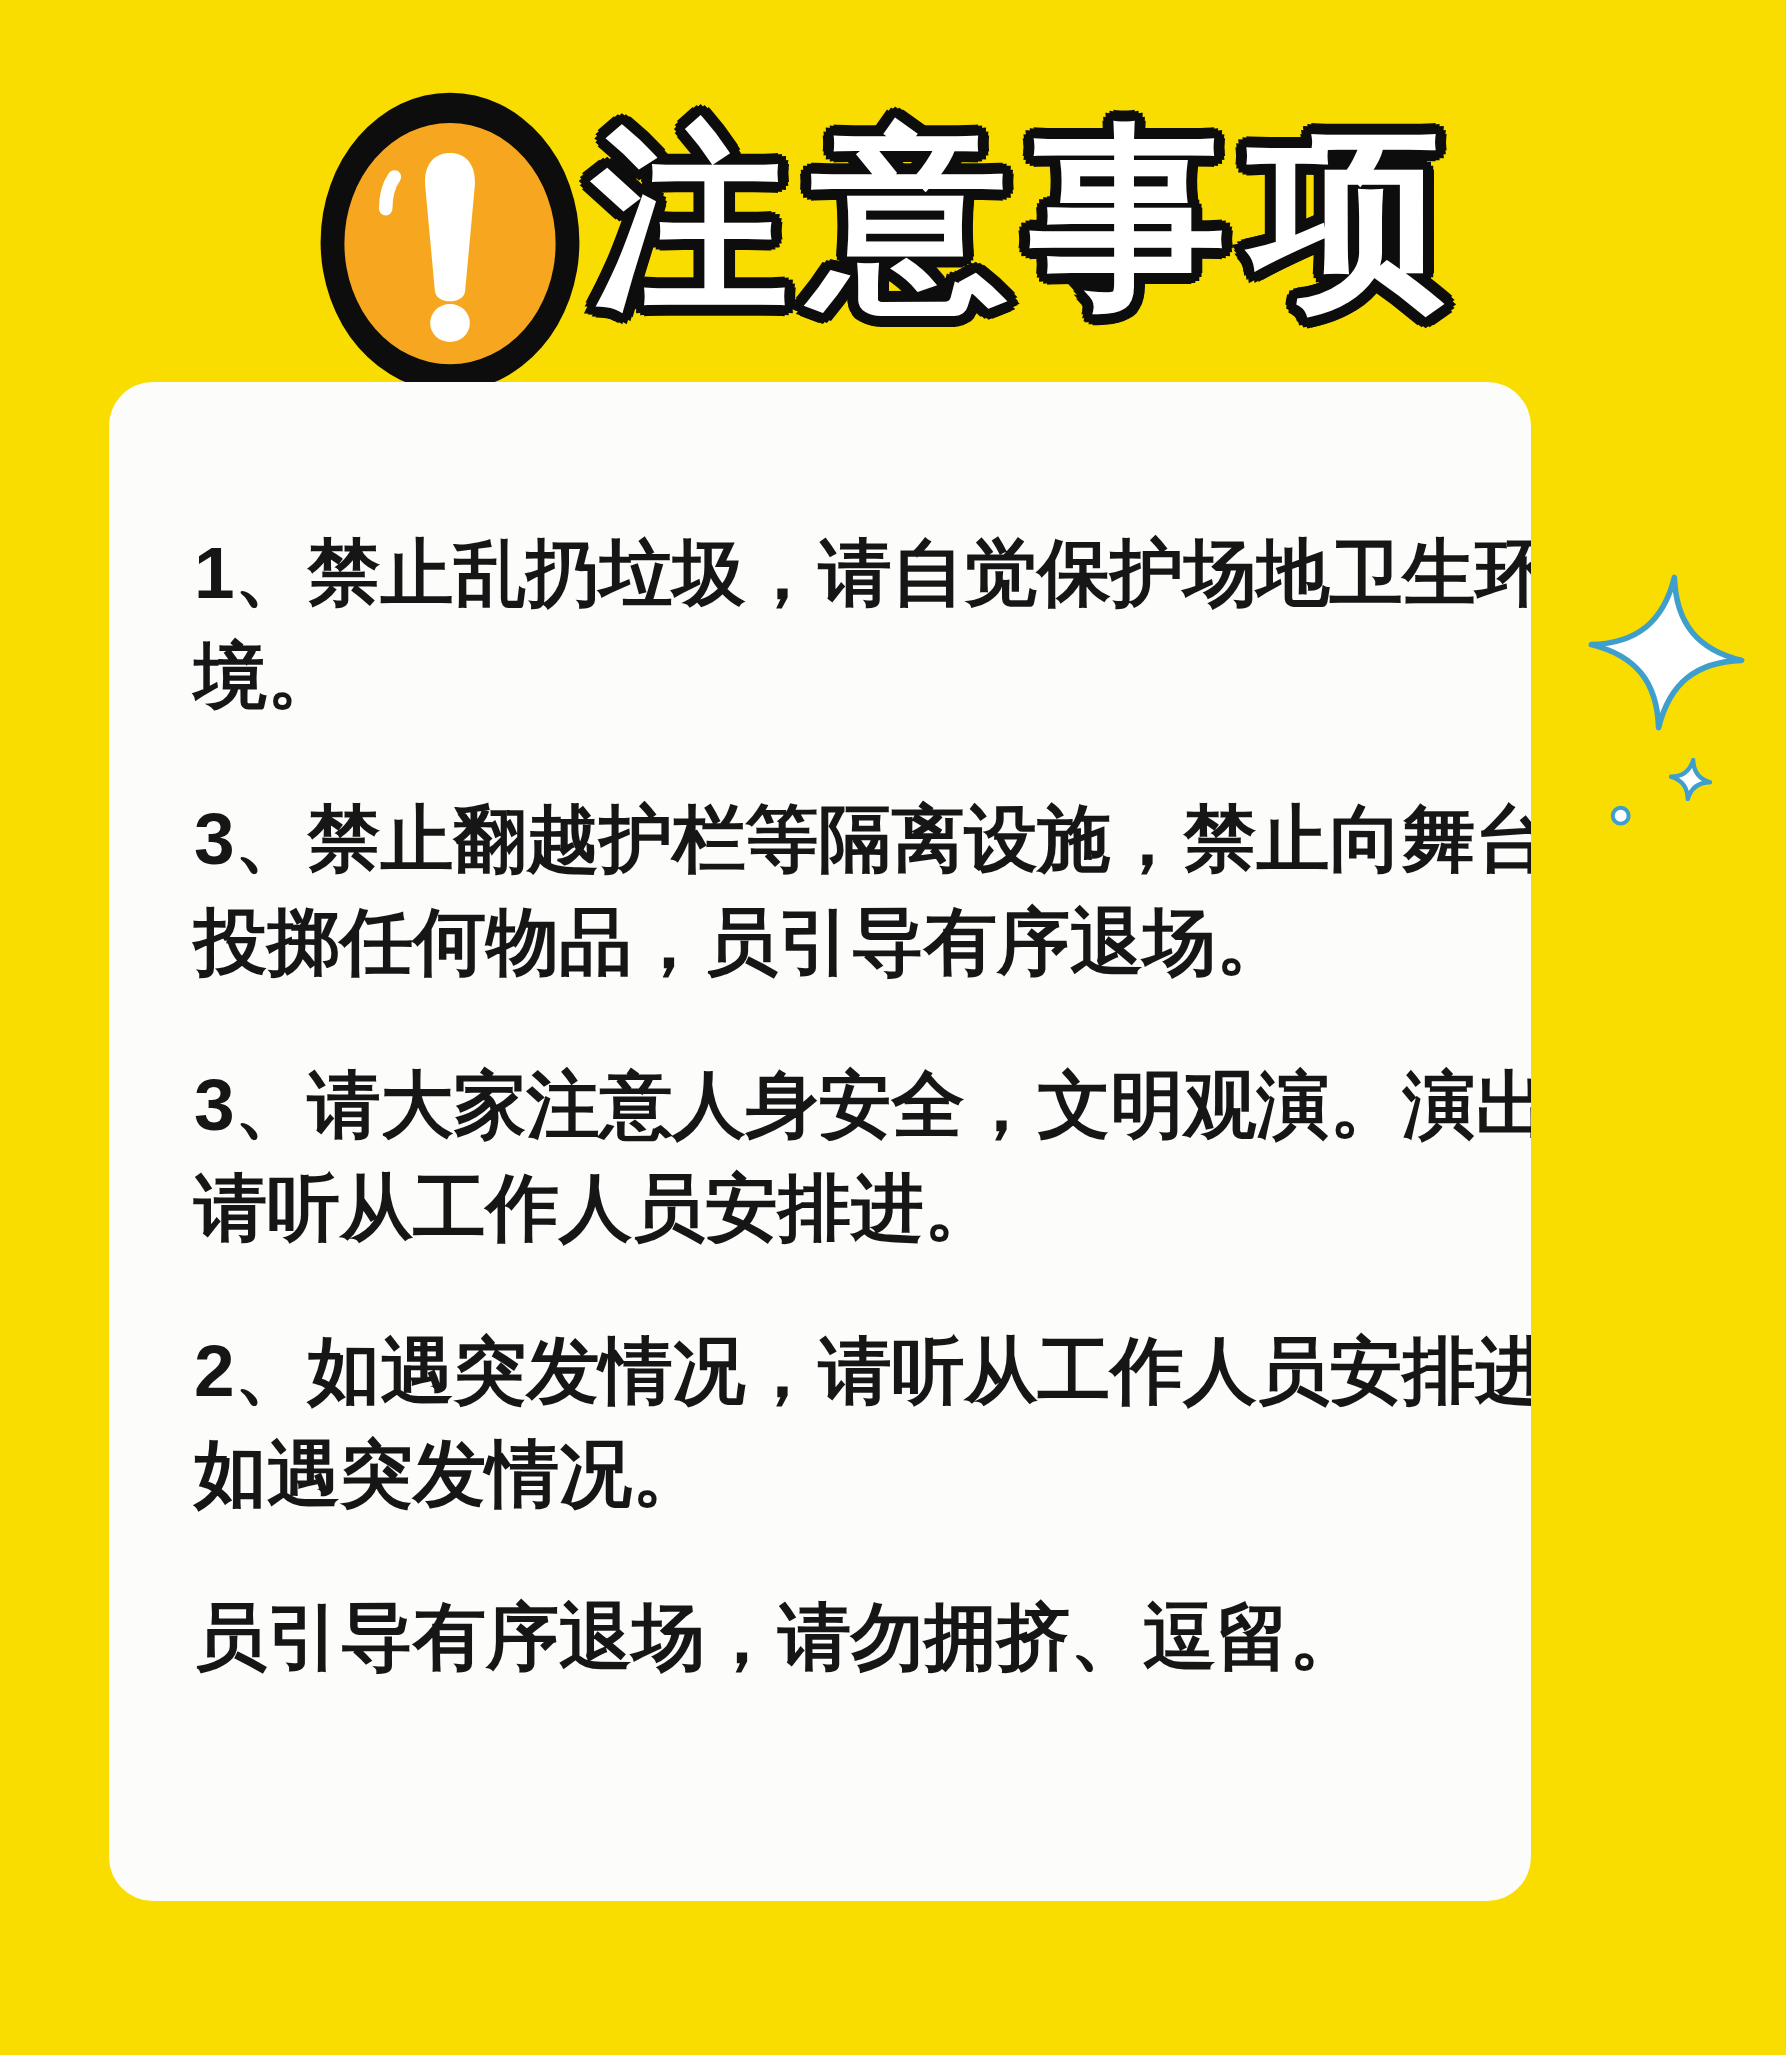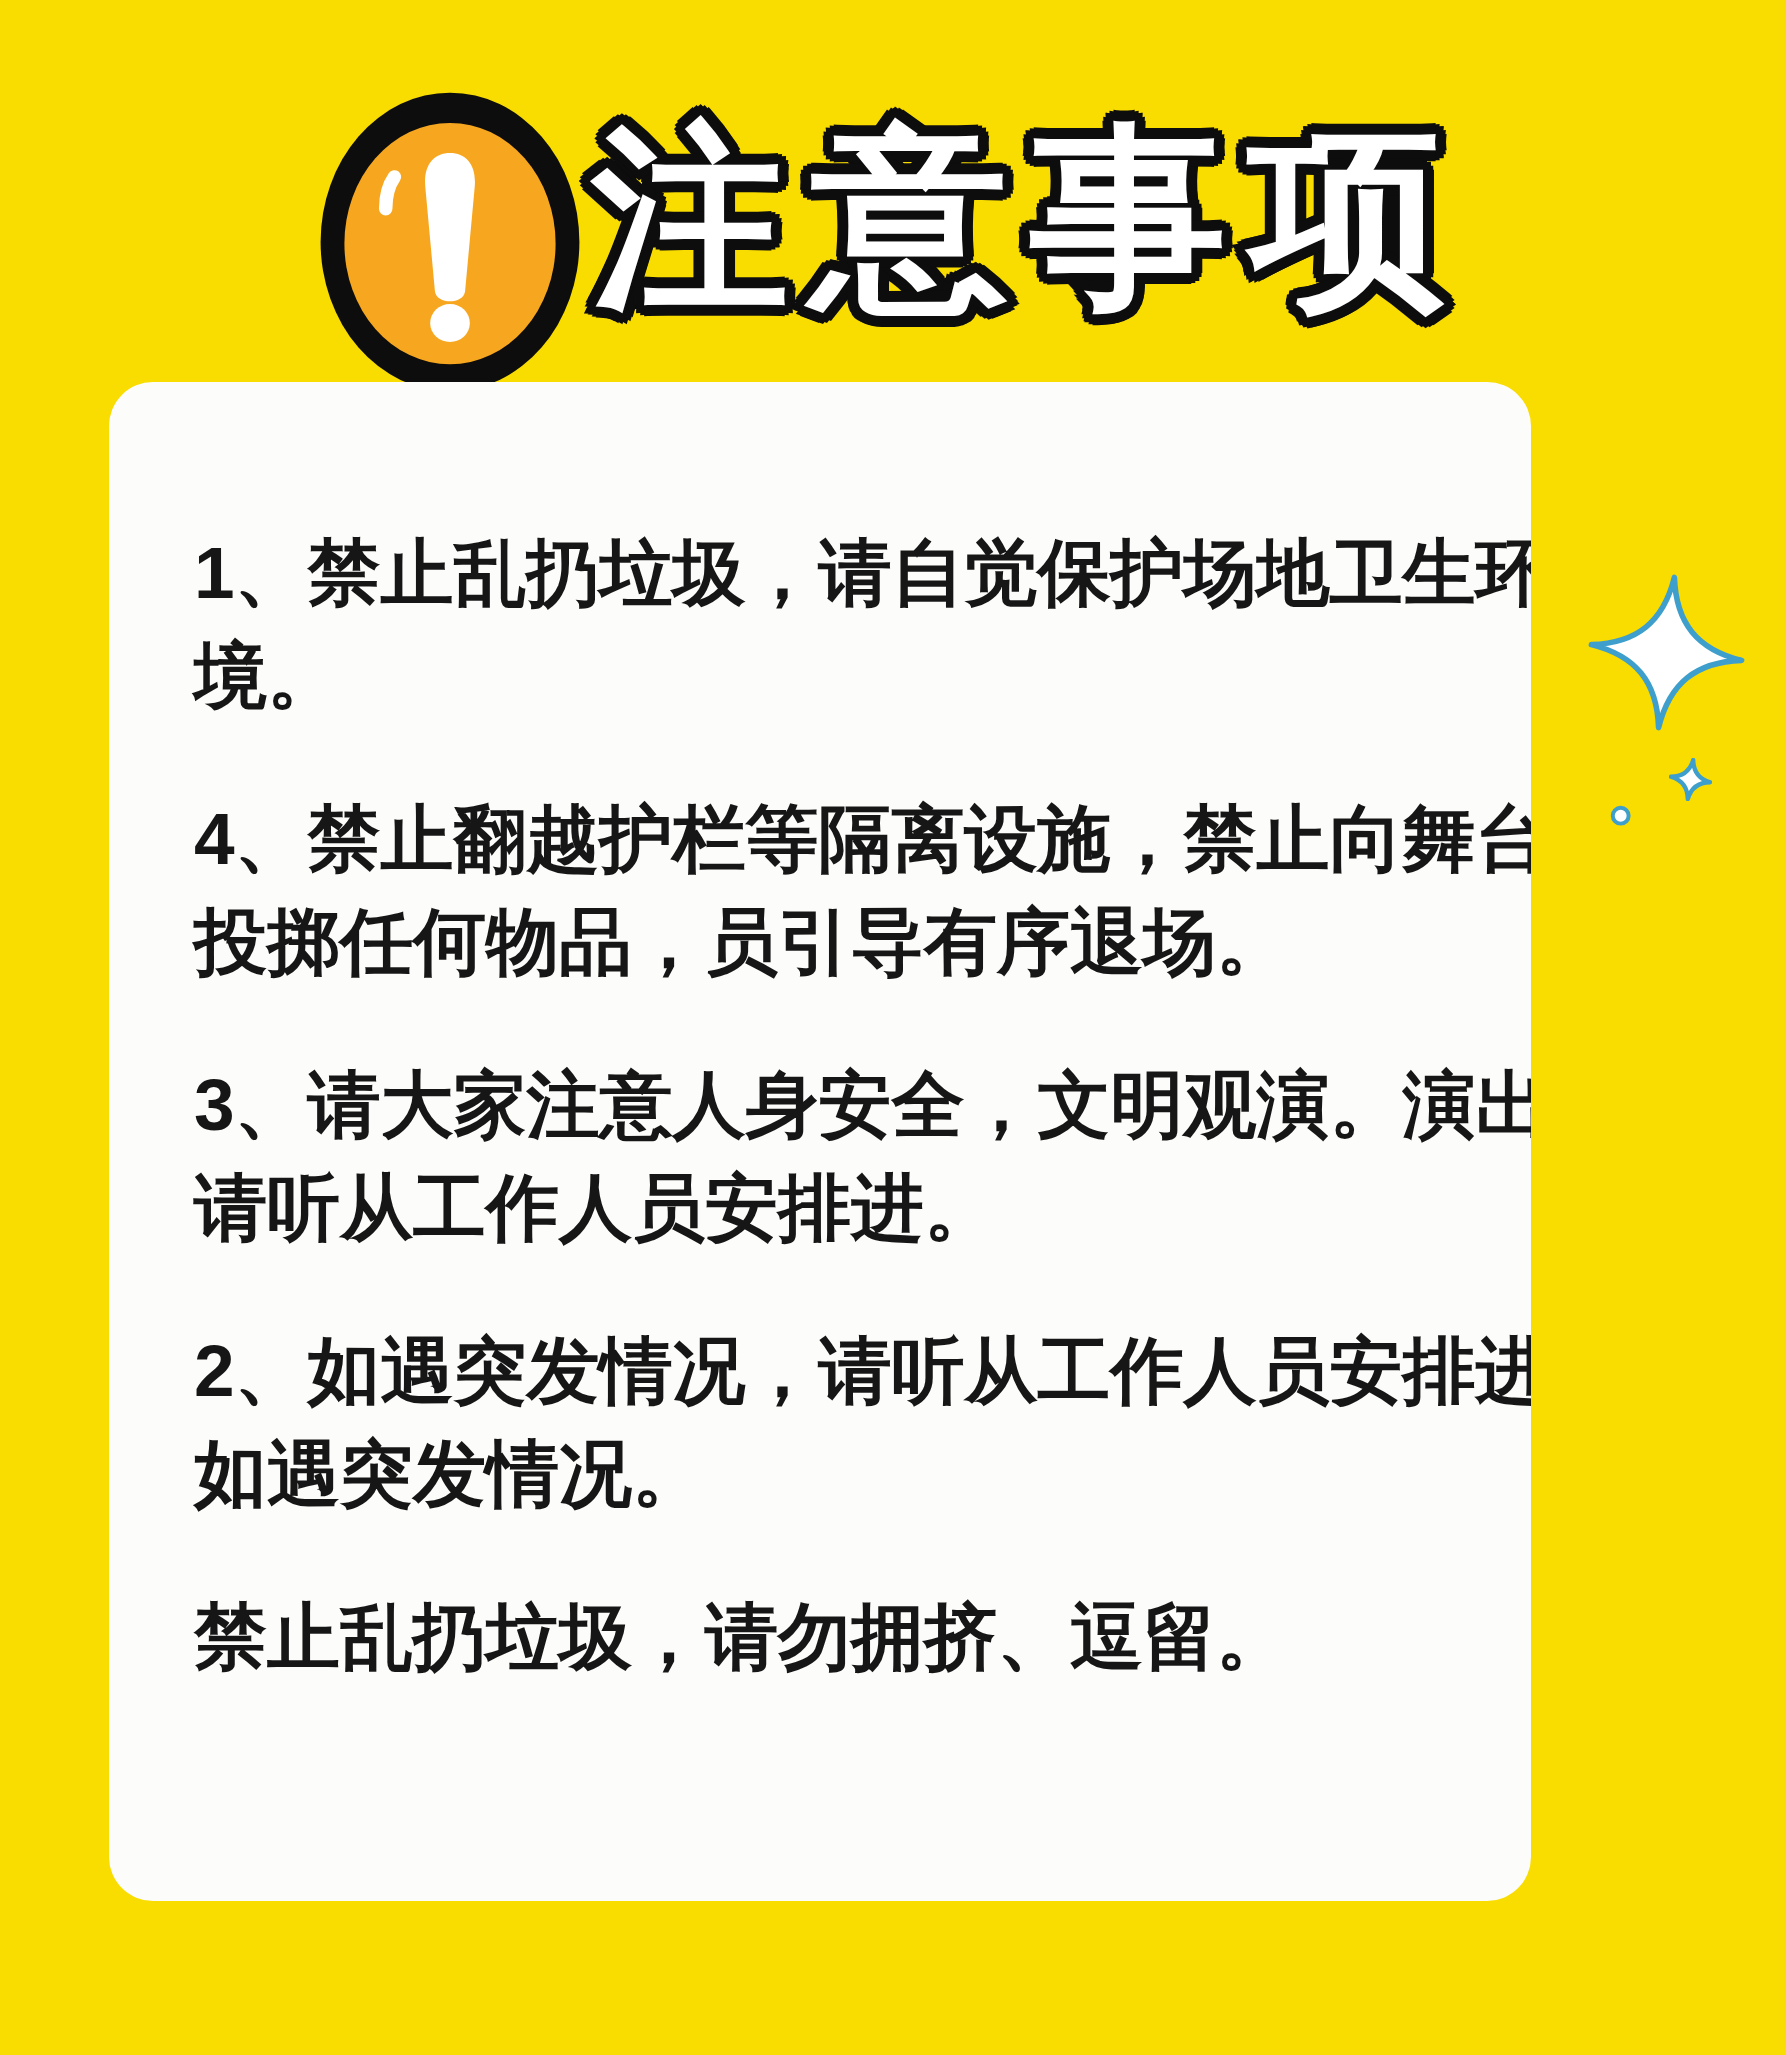--- a/index.html
+++ b/index.html
@@ -100,36 +100,36 @@
   </div>
 
   <div class="notice-card">
 
     <div class="notice-item">
       <div class="notice-line">1、禁止乱扔垃圾，请自觉保护场地卫生环</div>
       <div class="notice-line">境。</div>
     </div>
 
     <div class="notice-item">
-      <div class="notice-line">4、禁止翻越护栏等隔离设施，禁止向舞台</div>
+      <div class="notice-line">3、禁止翻越护栏等隔离设施，禁止向舞台</div>
       <div class="notice-line">投掷任何物品，员引导有序退场。</div>
     </div>
 
     <div class="notice-item">
       <div class="notice-line">3、请大家注意人身安全，文明观演。演出</div>
       <div class="notice-line">请听从工作人员安排进。</div>
     </div>
 
     <div class="notice-item">
       <div class="notice-line">2、如遇突发情况，请听从工作人员安排进</div>
       <div class="notice-line">如遇突发情况。</div>
     </div>
 
     <div class="notice-item">
-      <div class="notice-line">禁止乱扔垃圾，请勿拥挤、逗留。</div>
+      <div class="notice-line">员引导有序退场，请勿拥挤、逗留。</div>
     </div>
 
   </div>
 
   <svg class="deco deco-sparkle-large" width="159" height="159" viewBox="0 0 200 200" aria-hidden="true">
     <path d="M100,5 C108,62 138,92 195,100 C138,108 108,138 100,195 C92,138 62,108 5,100 C62,92 92,62 100,5 Z" fill="#FFFFFF" stroke="#3E9FCC" stroke-width="7" stroke-linejoin="round" transform="rotate(6 100 100)"></path>
   </svg>
 
   <svg class="deco deco-sparkle-small" width="43" height="43" viewBox="0 0 200 200" aria-hidden="true">
     <path d="M100,8 C108,62 138,92 192,100 C138,108 108,138 100,192 C92,138 62,108 8,100 C62,92 92,62 100,8 Z" fill="#FFFFFF" stroke="#3E9FCC" stroke-width="20" stroke-linejoin="round" transform="rotate(8 100 100)"></path>

